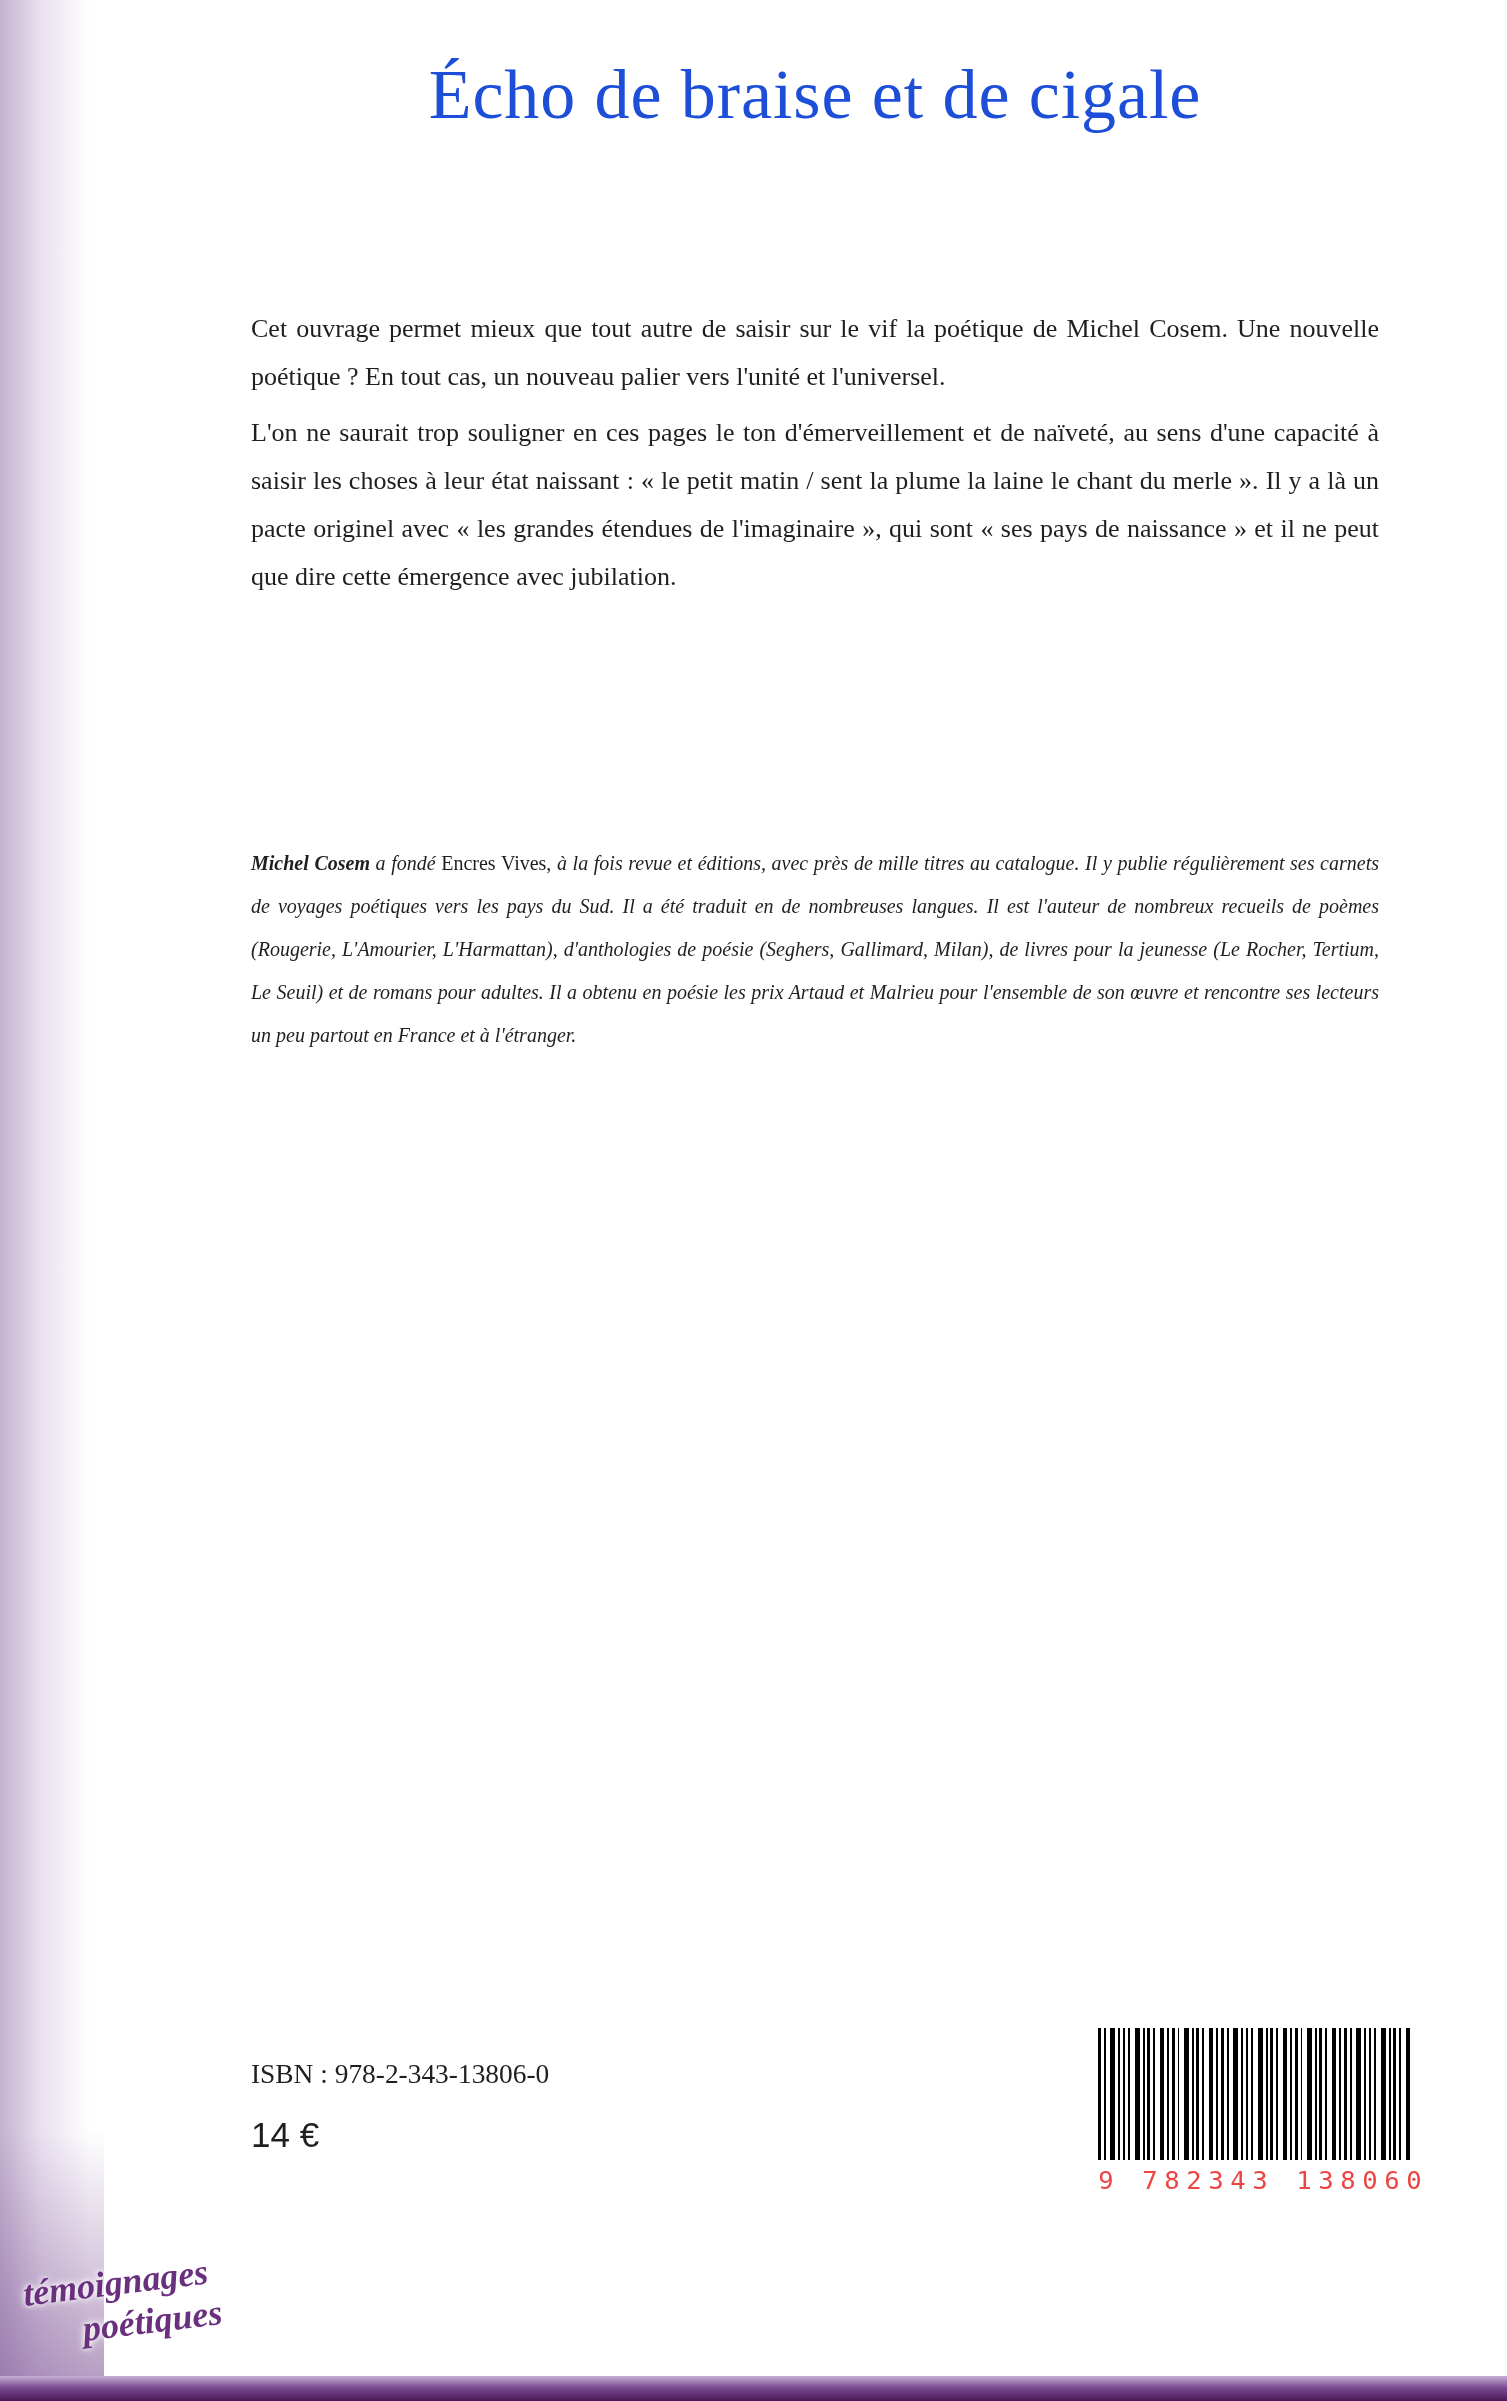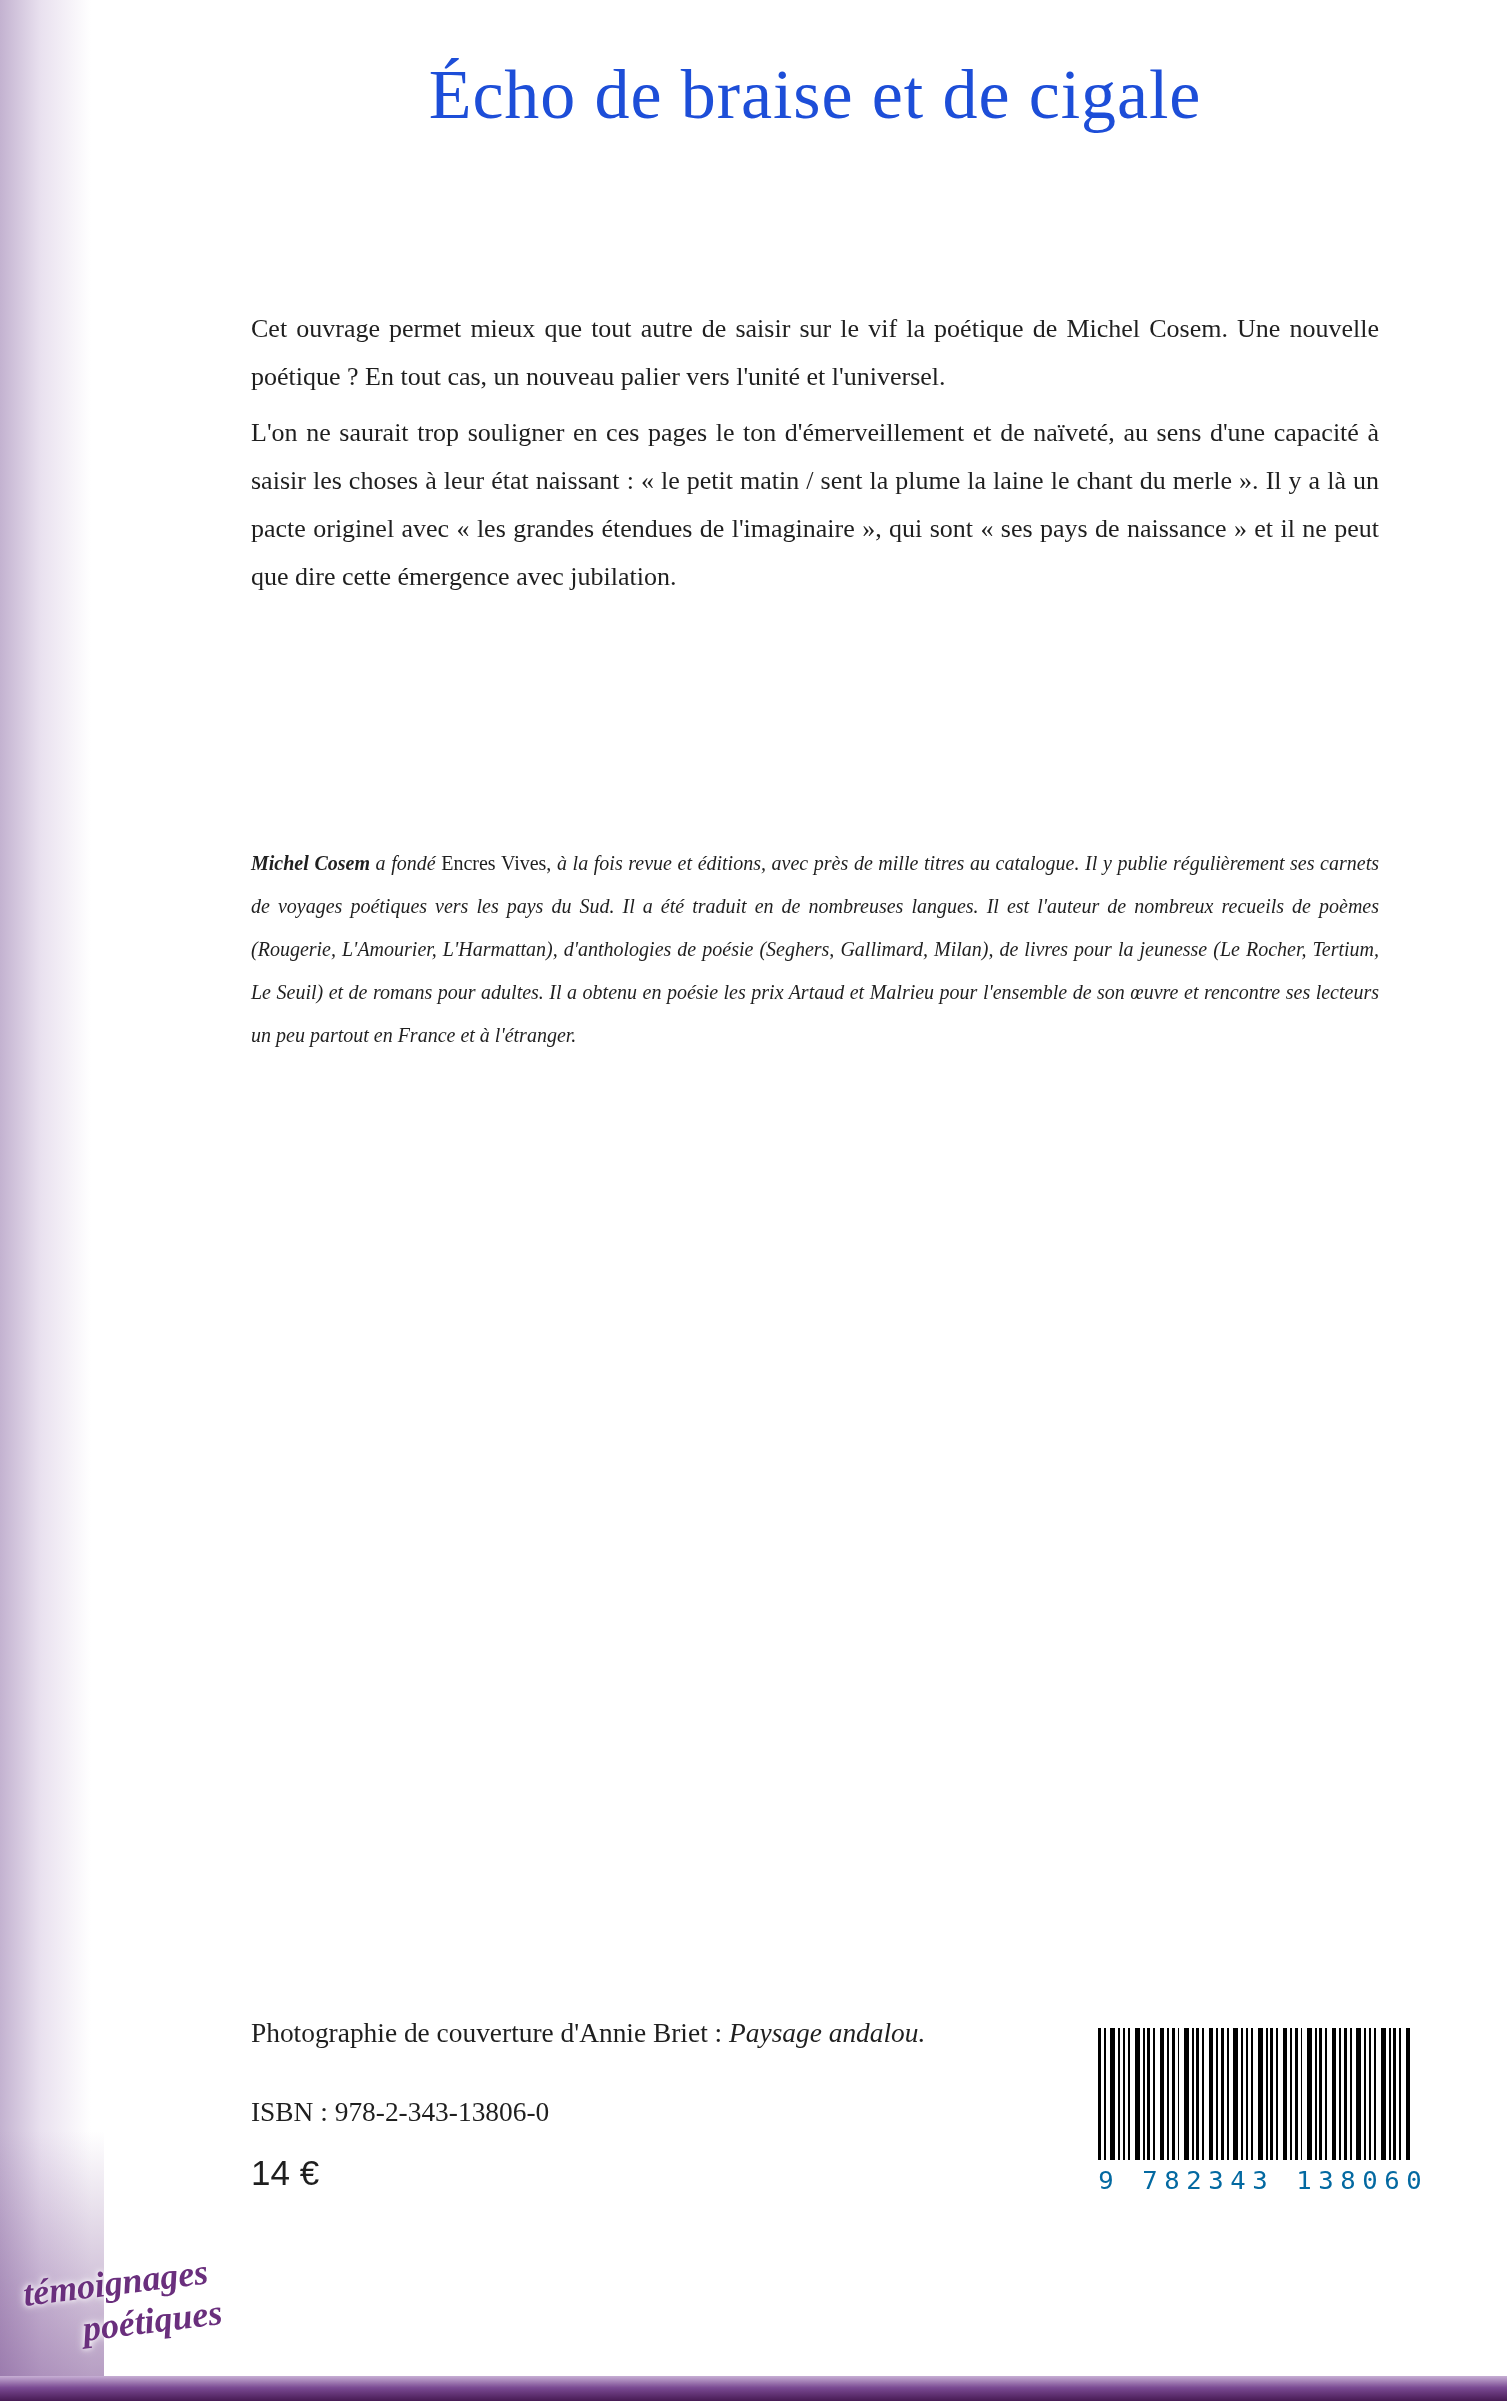--- a/index.html
+++ b/index.html
@@ -106,21 +106,21 @@
       #000 0 2.8px, #fff 2.8px 5.7px,
       #000 5.7px 7.6px, #fff 7.6px 12.3px,
       #000 12.3px 17px, #fff 17px 20px,
       #000 20px 22px, #fff 22px 24.6px);
   }
   .barcode-number {
     margin-top: 5.7px;
     font-family: "DejaVu Sans Mono", monospace;
     font-size: 25.6px;
     letter-spacing: 6.6px;
-    color: #0369a1;
+    color: #ef4444;
     white-space: nowrap;
   }
 
   .series-label {
     position: absolute;
     left: 24.6px;
     bottom: 57px;
     transform: rotate(-7deg);
     color: #6a2f7d;
     font-style: italic;
@@ -148,21 +148,20 @@
     <div class="paragraphs">
       <p class="body-par">Cet ouvrage permet mieux que tout autre de saisir sur le vif la poétique de Michel Cosem. Une nouvelle poétique ? En tout cas, un nouveau palier vers l'unité et l'universel.</p>
       <p class="body-par">L'on ne saurait trop souligner en ces pages le ton d'émerveillement et de naïveté, au sens d'une capacité à saisir les choses à leur état naissant : « le petit matin / sent la plume la laine le chant du merle ». Il y a là un pacte originel avec « les grandes étendues de l'imaginaire », qui sont « ses pays de naissance » et il ne peut que dire cette émergence avec jubilation.</p>
     </div>
 
 
     <p class="bio"><span class="bio-name">Michel Cosem</span><span> a fondé </span><span class="bio-roman">Encres Vives,</span><span> à la fois revue et éditions, avec près de mille titres au catalogue. Il y publie régulièrement ses carnets de voyages poétiques vers les pays du Sud. Il a été traduit en de nombreuses langues. Il est l'auteur de nombreux recueils de poèmes (Rougerie, L'Amourier, L'Harmattan), d'anthologies de poésie (Seghers, Gallimard, Milan), de livres pour la jeunesse (Le Rocher, Tertium, Le Seuil) et de romans pour adultes. Il a obtenu en poésie les prix Artaud et Malrieu pour l'ensemble de son œuvre et rencontre ses lecteurs un peu partout en France et à l'étranger.</span></p>
   </div>
 
   <div class="credits">
-    <div class="photo-line"><span>Photographie de couverture d'Annie Briet : </span><span class="photo-title">Paysage andalou.</span></div>
     <div class="isbn-line">ISBN : 978-2-343-13806-0</div>
     <div class="price-line">14 €</div>
   </div>
 
   <div class="barcode">
     <div class="barcode-bars"></div>
     <div class="barcode-number">9 782343 138060</div>
   </div>
 
   <div class="series-label">

